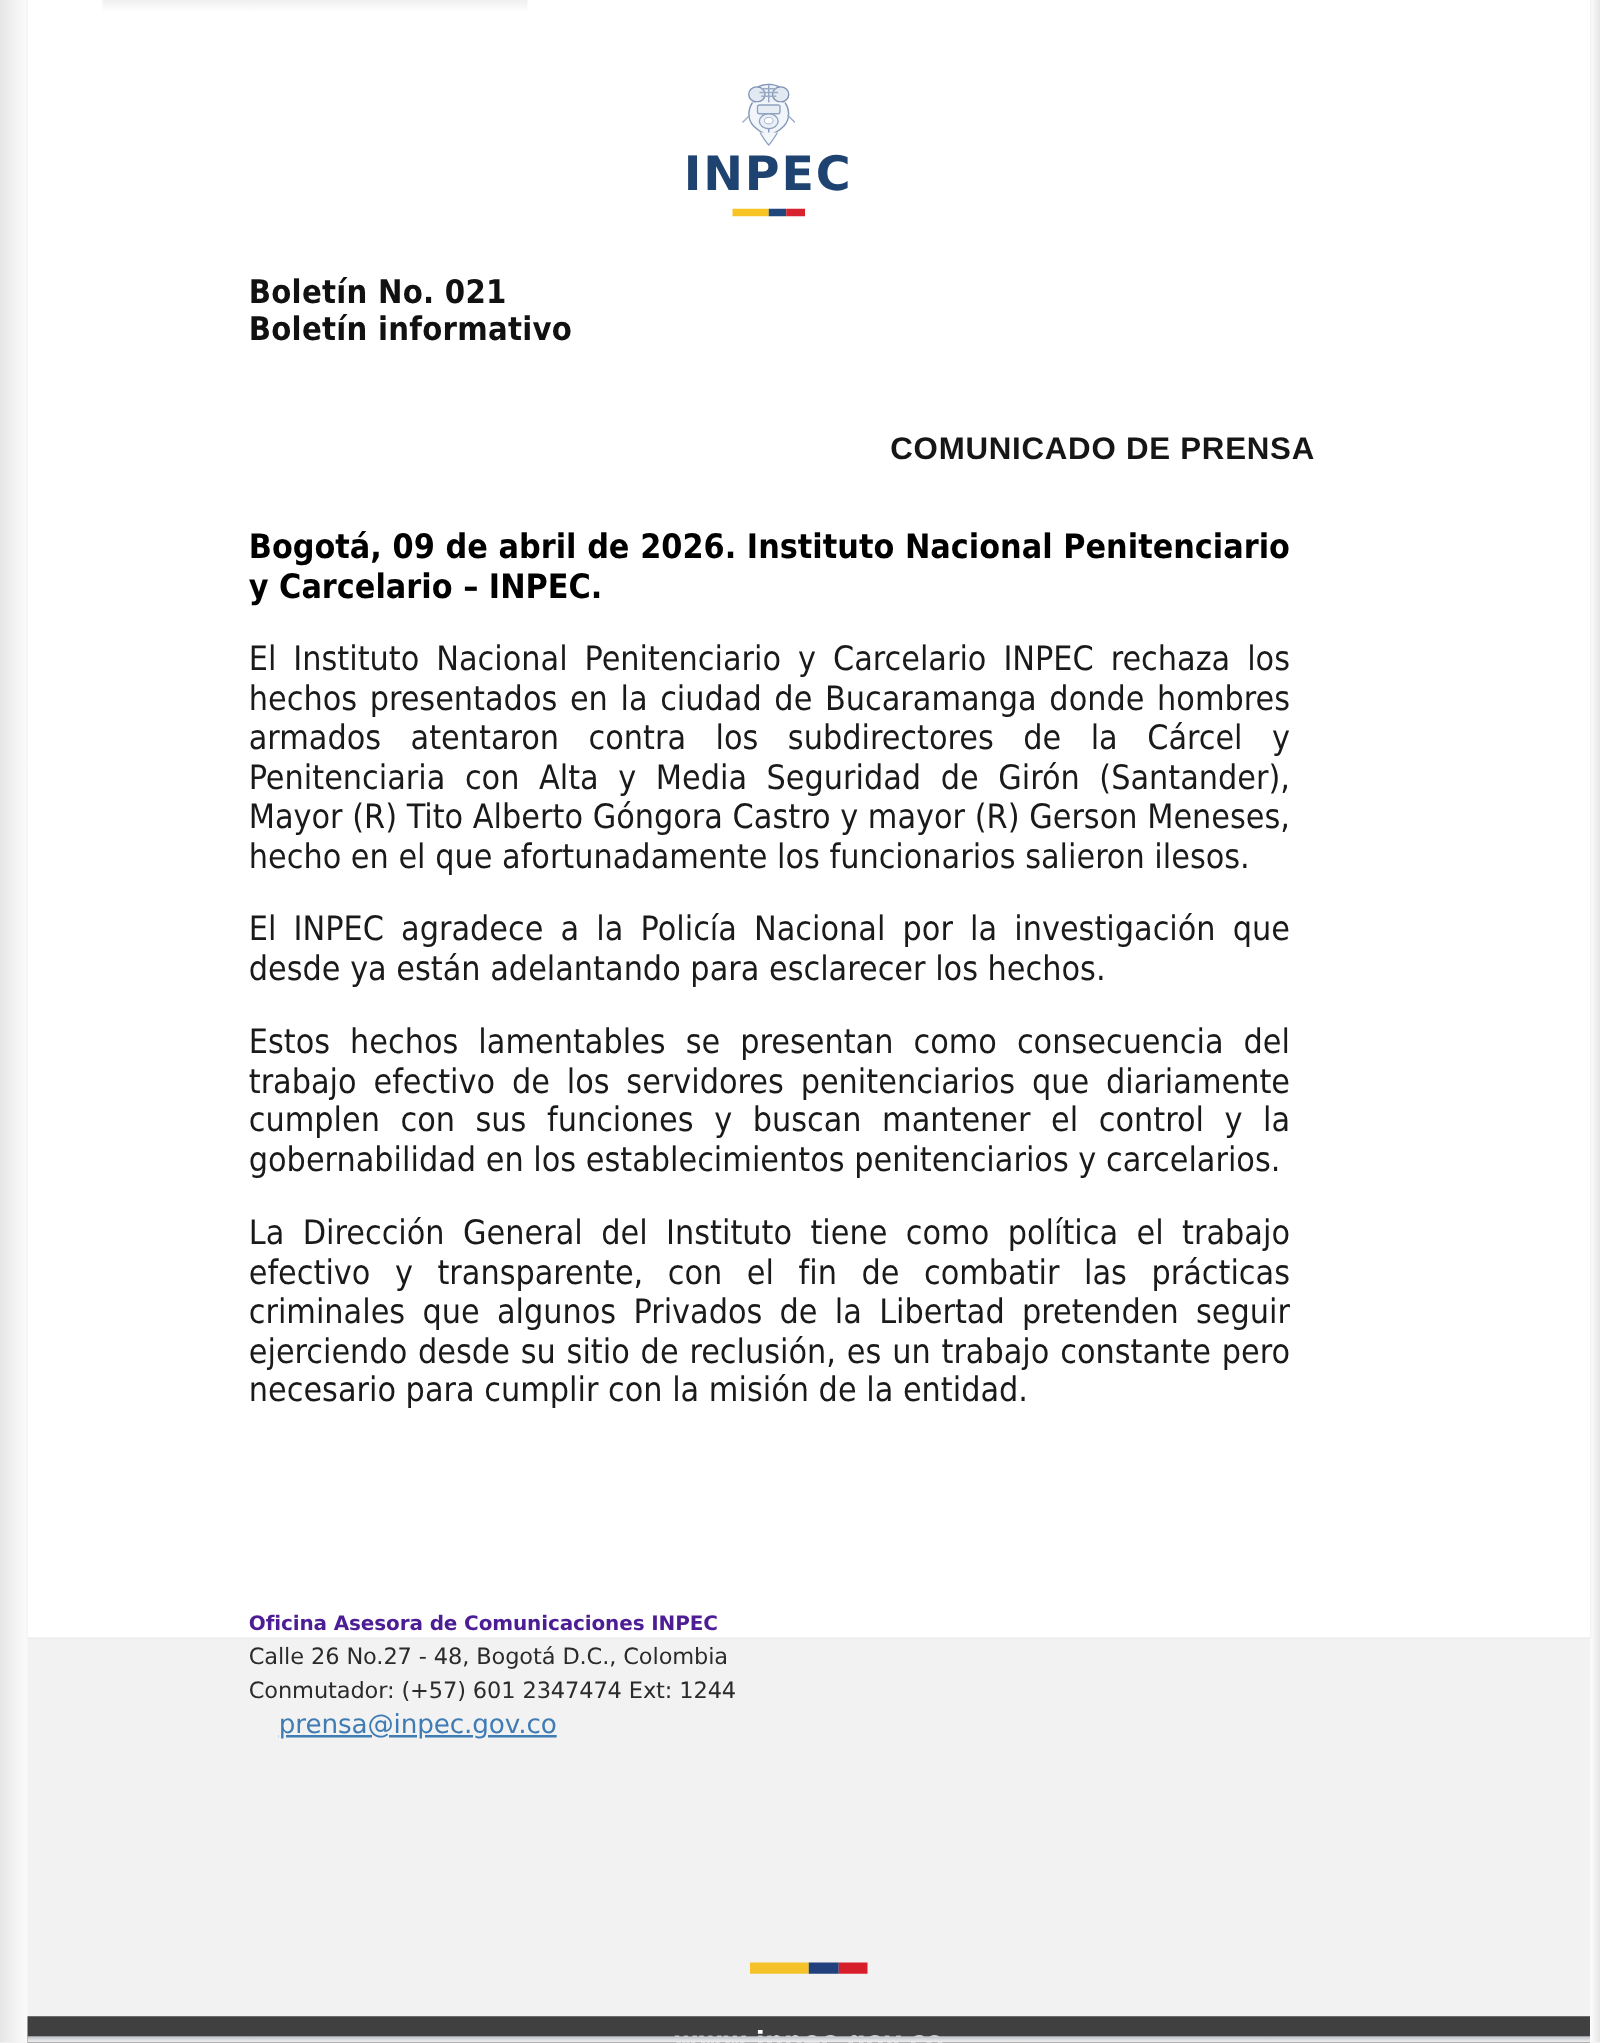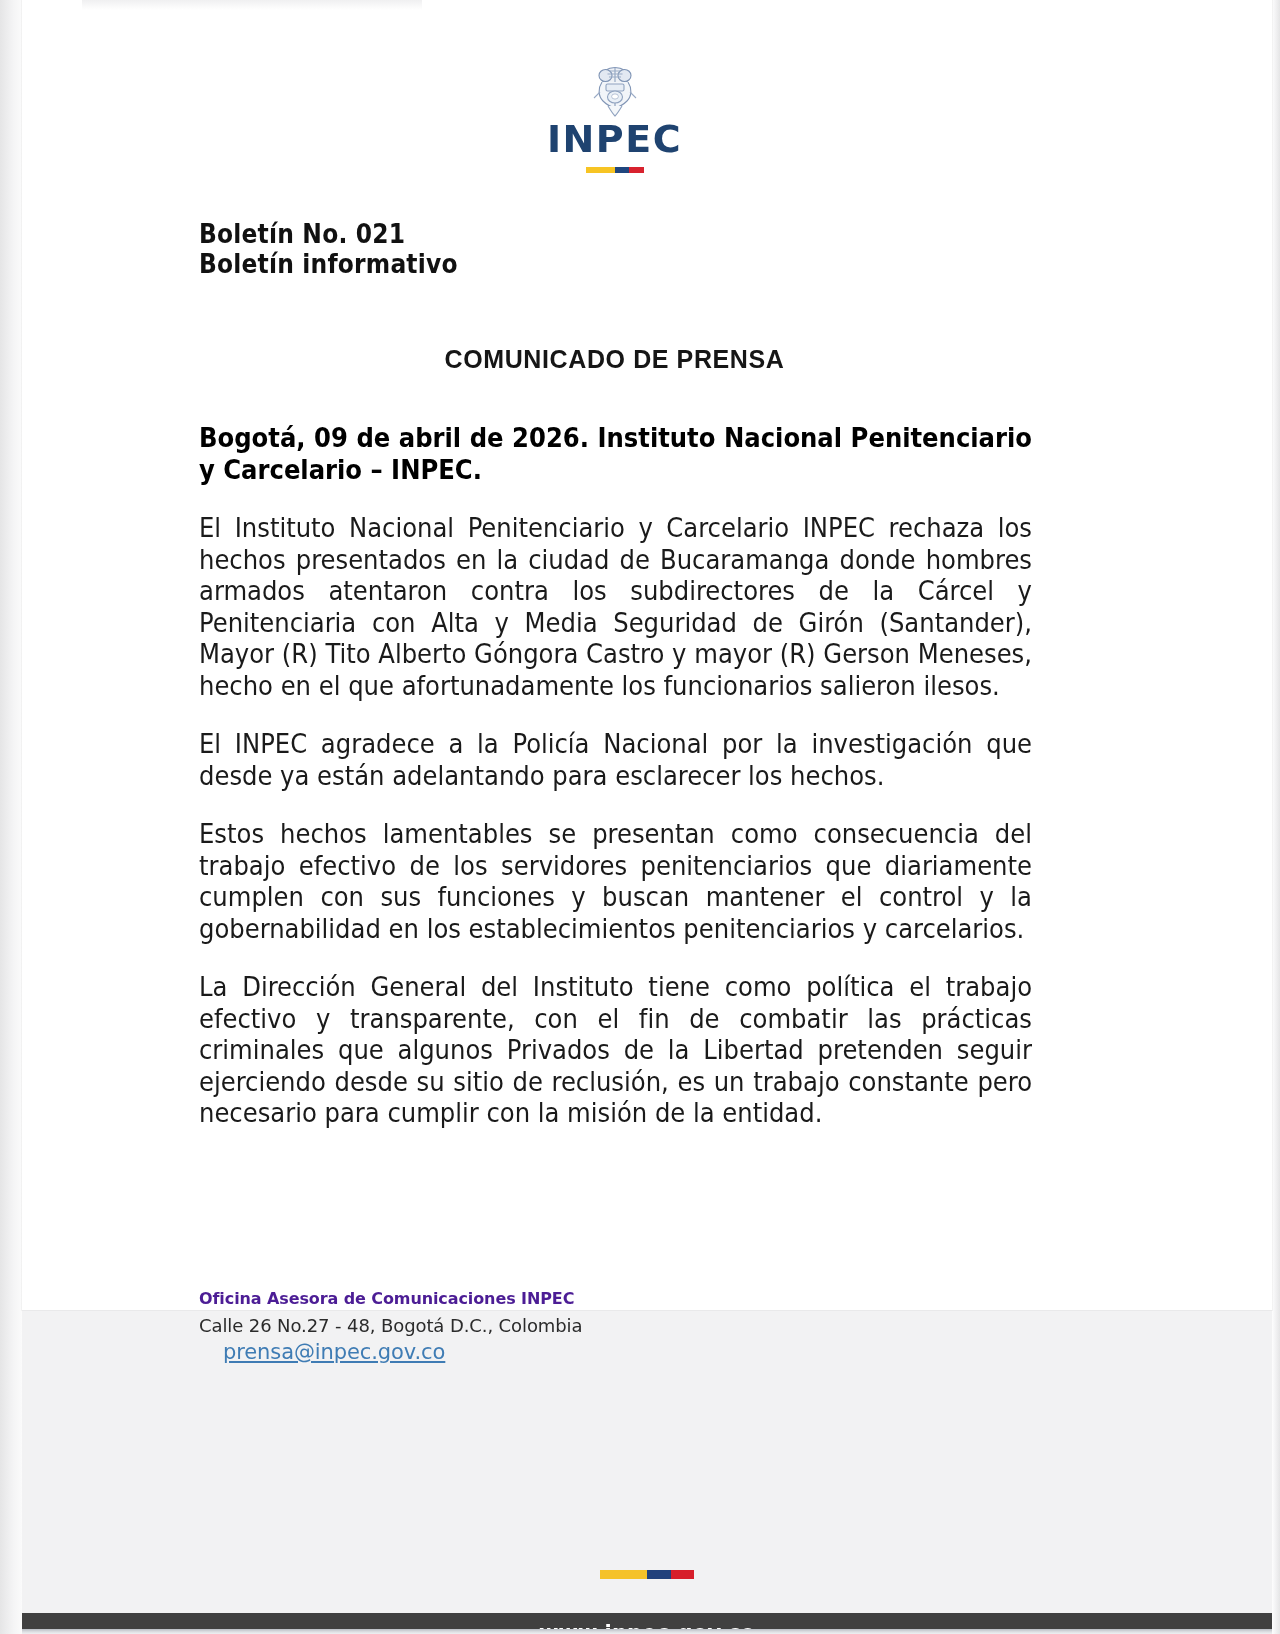--- a/index.html
+++ b/index.html
@@ -102,21 +102,21 @@
     font-size: 26px;
     font-weight: bold;
     color: #111111;
     font-stretch: condensed;
     letter-spacing: 0.2px;
   }
 
   
   .doc-title {
     margin-top: 66px;
-    text-align: center;
+    text-align: right;
     font-family: "Liberation Sans", sans-serif;
     font-size: 25px;
     font-weight: bold;
     letter-spacing: 0.6px;
     color: #161616;
   }
 
   
   .body-wrap {
     margin-top: 48px;
@@ -266,20 +266,21 @@
         <p class="para">El INPEC agradece a la Policía Nacional por la investigación que desde ya están adelantando para esclarecer los hechos.</p>
         <p class="para">Estos hechos lamentables se presentan como consecuencia del trabajo efectivo de los servidores penitenciarios que diariamente cumplen con sus funciones y buscan mantener el control y la gobernabilidad en los establecimientos penitenciarios y carcelarios.</p>
         <p class="para">La Dirección General del Instituto tiene como política el trabajo efectivo y transparente, con el fin de combatir las prácticas criminales que algunos Privados de la Libertad pretenden seguir ejerciendo desde su sitio de reclusión, es un trabajo constante pero necesario para cumplir con la misión de la entidad.</p>
       </div>
 
     </div>
 
     <div class="contact">
       <div class="office">Oficina Asesora de Comunicaciones INPEC</div>
       <div class="line">Calle 26 No.27 - 48, Bogotá D.C., Colombia</div>
+      <div class="line">Conmutador: (+57) 601 2347474 Ext: 1244</div>
       <div><a class="mail" href="#">prensa@inpec.gov.co</a></div>
     </div>
 
     <div class="bottom-flag">
       <i class="y"></i>
         <i class="b"></i>
         <i class="r"></i>
     </div>
 
     <div class="blue-bar">

